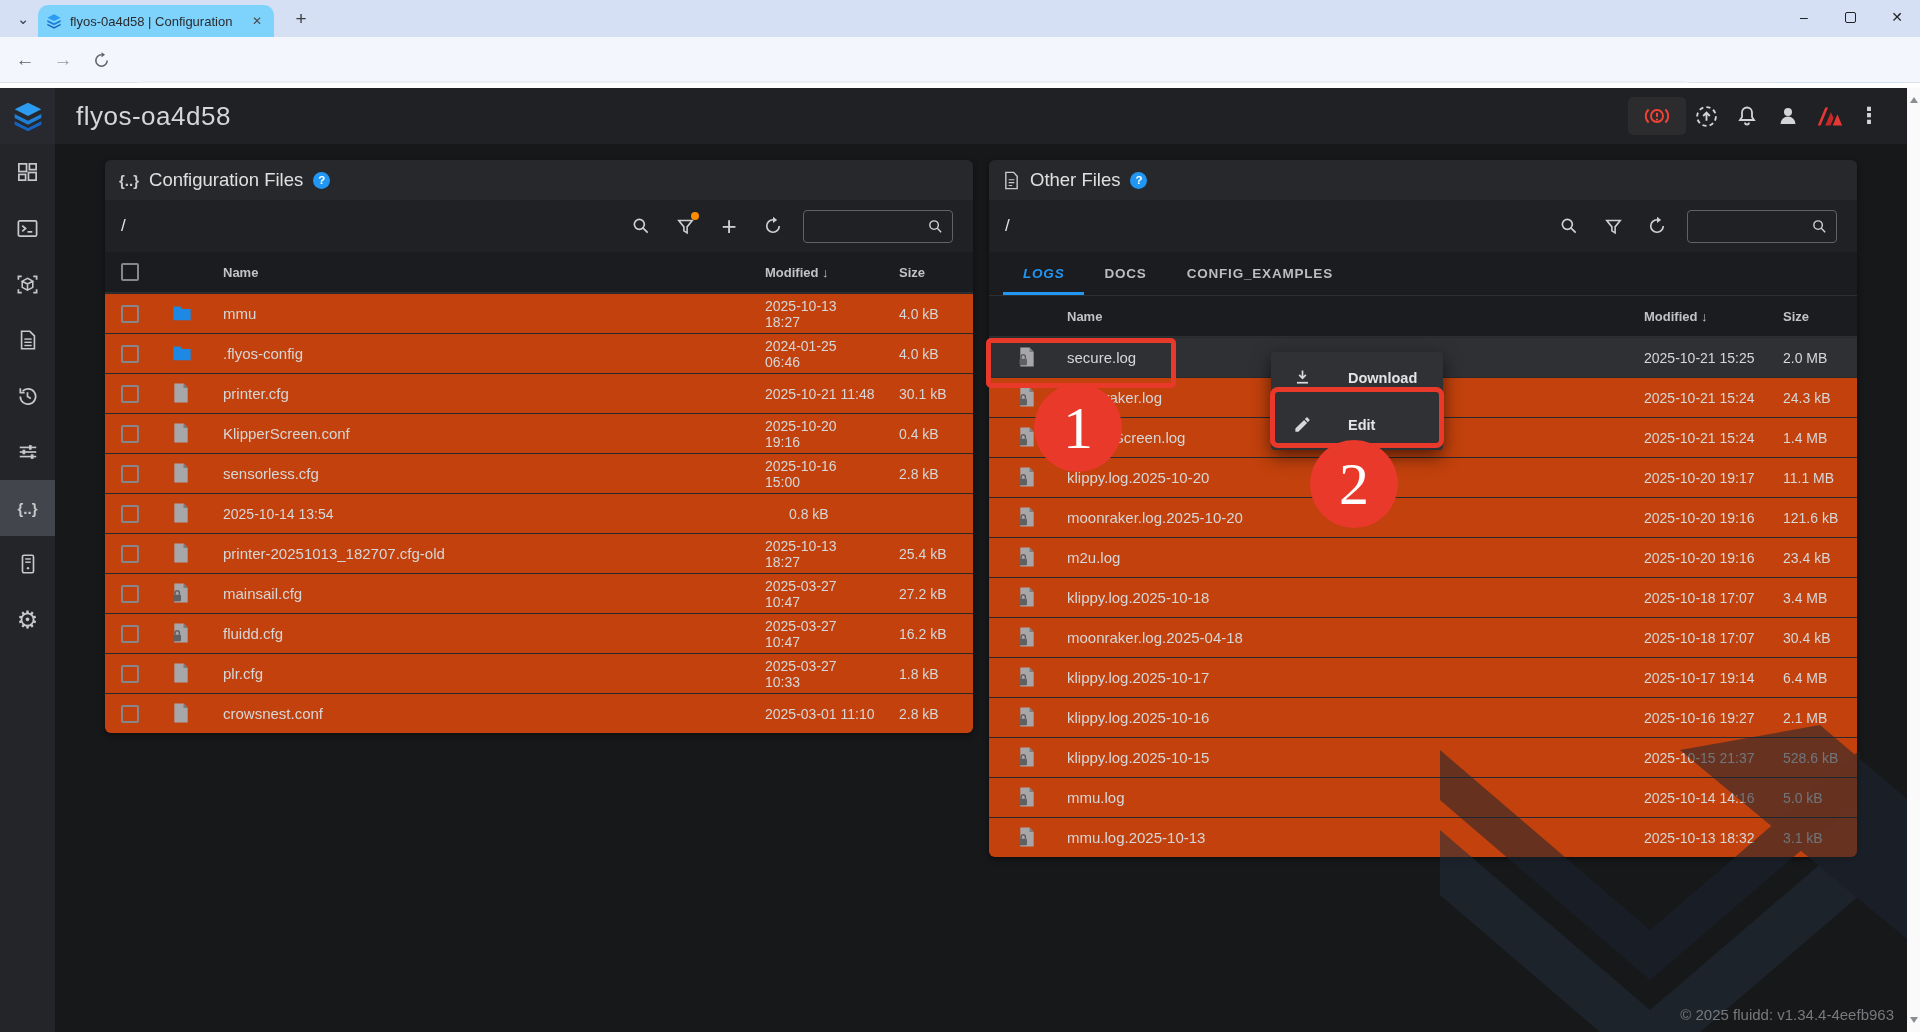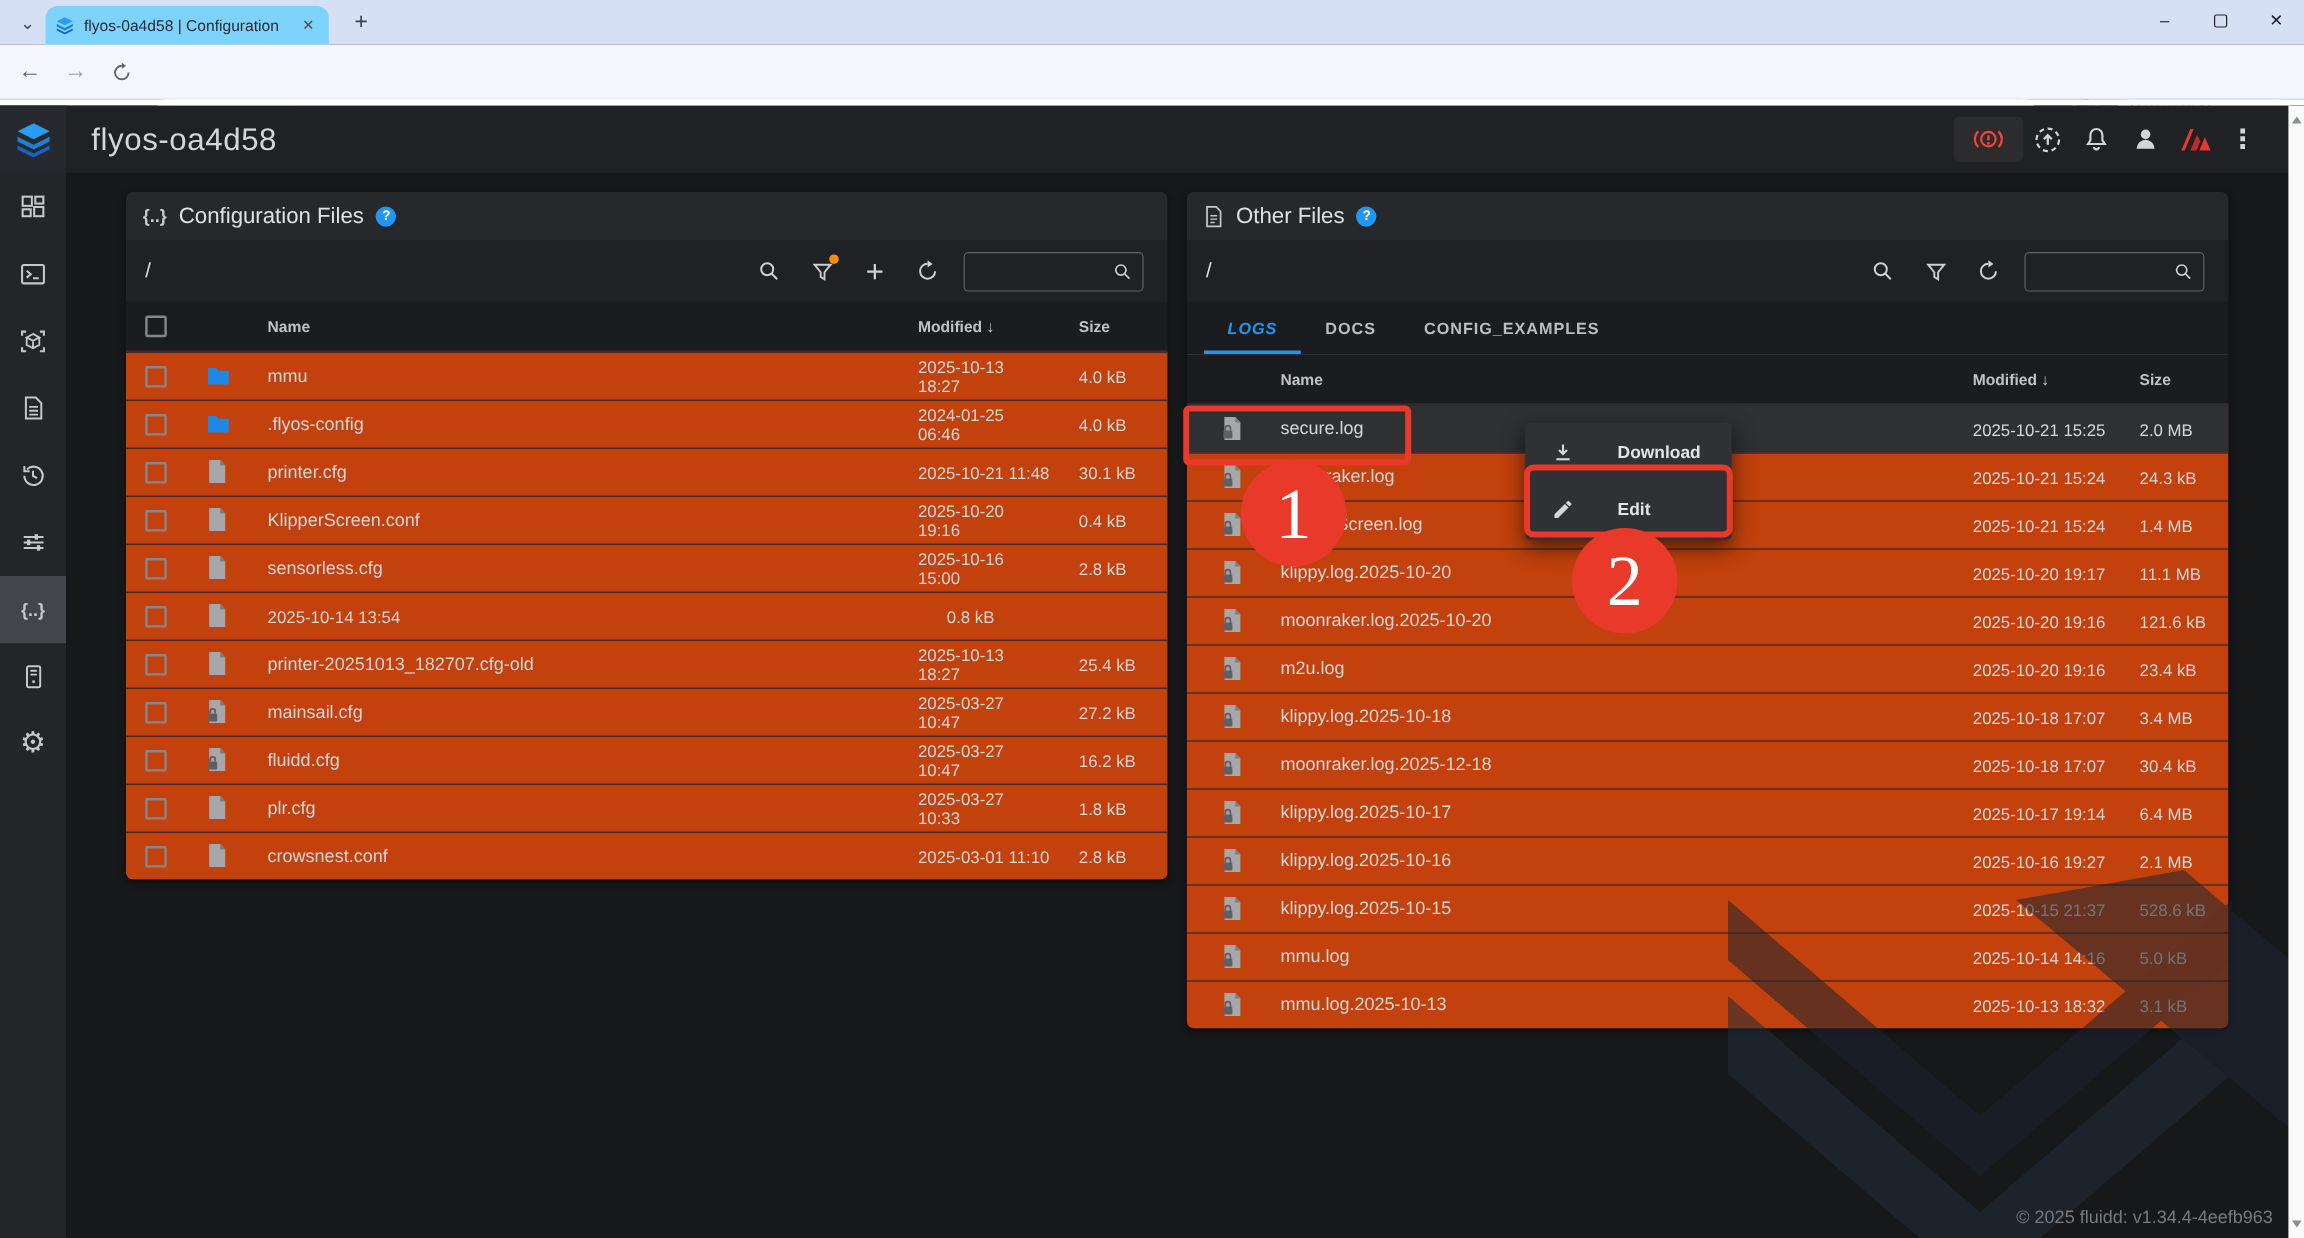--- a/index.html
+++ b/index.html
@@ -649,21 +649,21 @@
       <div class="trow grid-other" data-icon="file-lock">
         <span class="ficon" style="margin-left:14px">
           <svg class="fi fi-filelock" width="20" height="22" viewBox="0 0 24 26">
             <path d="M4 1.5h11l5 5.5v17.5H4z" fill="#a7a7a9"></path>
             <path d="M15 1.5l5 5.5h-5z" fill="#7c7c7e"></path>
             <rect x="3" y="15" width="9" height="8" rx="1.5" fill="#606063"></rect>
             <path d="M5 15v-2.2a2.5 2.5 0 0 1 5 0V15" fill="none" stroke="#606063" stroke-width="1.8"></path>
           </svg>
 
         </span>
-        <span class="cell name">moonraker.log.2025-12-18</span>
+        <span class="cell name">moonraker.log.2025-04-18</span>
         <span class="cell mod">2025-10-18 17:07</span>
         <span class="cell size" style="padding-left:24px">30.4 kB</span>
       </div>
 
       <div class="trow grid-other" data-icon="file-lock">
         <span class="ficon" style="margin-left:14px">
           <svg class="fi fi-filelock" width="20" height="22" viewBox="0 0 24 26">
             <path d="M4 1.5h11l5 5.5v17.5H4z" fill="#a7a7a9"></path>
             <path d="M15 1.5l5 5.5h-5z" fill="#7c7c7e"></path>
             <rect x="3" y="15" width="9" height="8" rx="1.5" fill="#606063"></rect>

